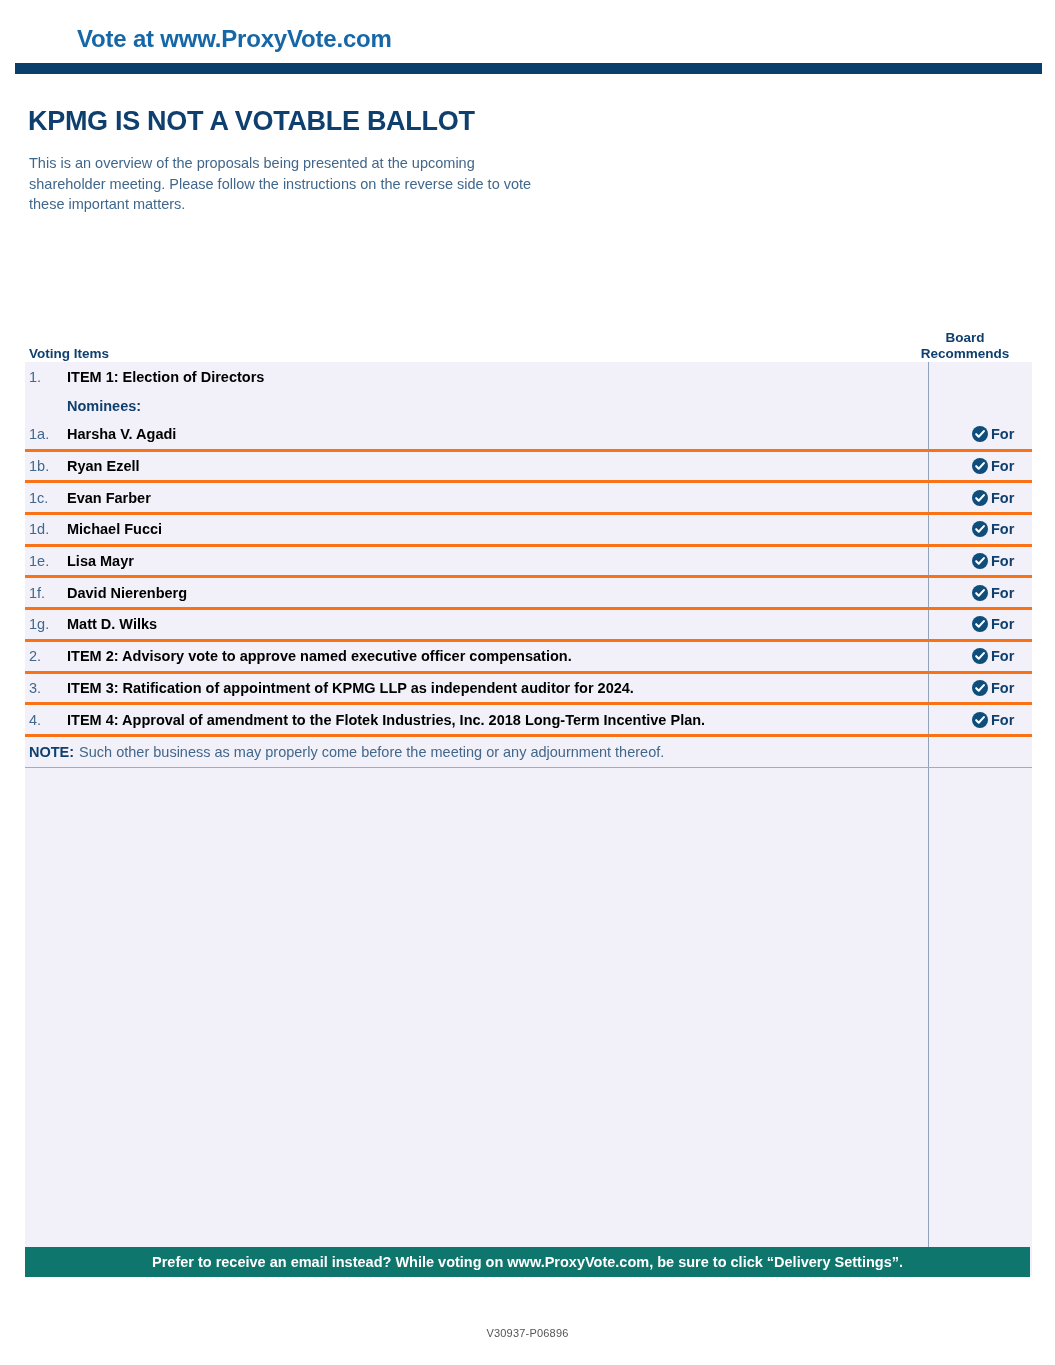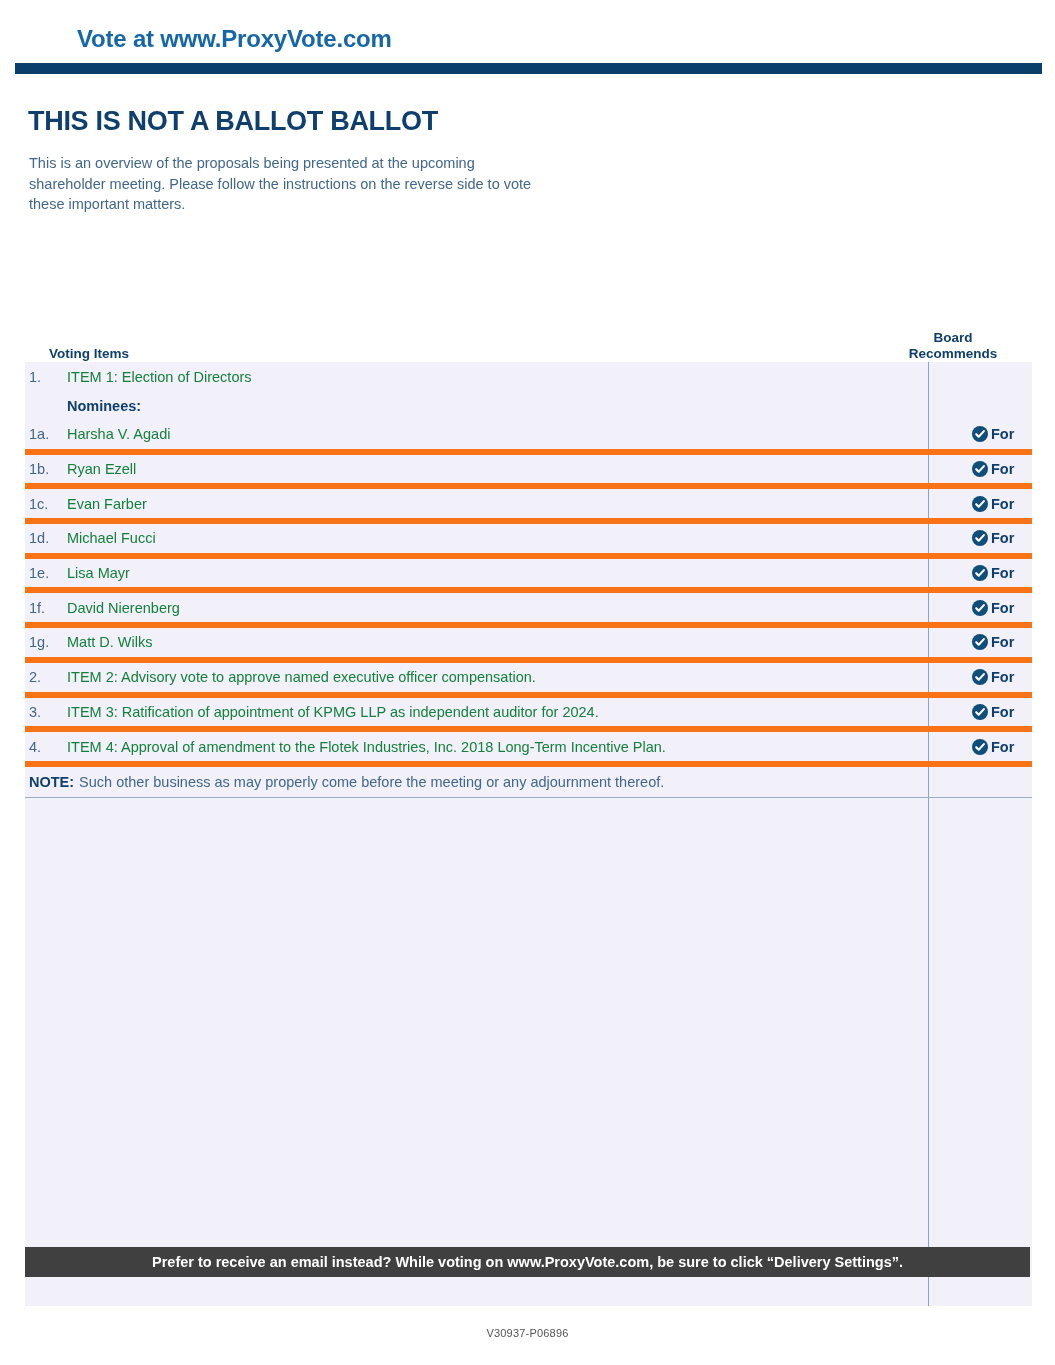--- a/index.html
+++ b/index.html
@@ -73,25 +73,24 @@
     position: relative;
     height: 44px;
   }
   .th-items {
     position: absolute;
     left: 4px;
     bottom: 1px;
     font-size: 13.5px;
     font-weight: bold;
     color: #0f3f6e;
-    margin-left: 20px;
   }
   .th-board {
     position: absolute;
-    right: 14px;
+    right: 2px;
     bottom: 0px;
     width: 130px;
     text-align: center;
     font-size: 13.5px;
     font-weight: bold;
     color: #0f3f6e;
     line-height: 16px;
   }
 
   .tbody {
@@ -107,40 +106,41 @@
     bottom: 0;
     width: 1px;
     background: #8fa3bd;
   }
 
   .row {
     position: relative;
     display: flex;
     align-items: center;
     min-height: 28.7px;
-    border-bottom: 6px solid #f97316;
+    border-bottom: 3px solid #f97316;
   }
   .row-cells {
     display: flex;
     align-items: center;
     width: 903px;
     flex: 0 0 903px;
     padding-left: 4px;
     box-sizing: border-box;
   }
   .cell-num {
     width: 38px;
     flex: 0 0 38px;
     font-size: 14.5px;
     color: #41678c;
   }
   .cell-text {
     font-size: 14.5px;
-    color: #15803d;
+    color: #000000;
     white-space: nowrap;
+    font-weight: bold;
   }
   .cell-text.bold {
     font-weight: bold;
     color: #0f3f6e;
   }
 
   .rec-cell {
     flex: 1 1 auto;
     display: flex;
     align-items: center;
@@ -198,21 +198,21 @@
     height: 508px;
   }
 
   
   .footer-bar {
     position: absolute;
     left: 25px;
     top: 1247px;
     width: 1005px;
     height: 30px;
-    background: #404040;
+    background: #0f766e;
     display: flex;
     align-items: center;
     justify-content: center;
   }
   .footer-text {
     color: #ffffff;
     font-size: 14.5px;
     font-weight: bold;
     white-space: nowrap;
   }
@@ -229,21 +229,21 @@
     letter-spacing: 0.2px;
   }
 </style>
 </head>
 <body>
 
 <div class="top-title">Vote at www.ProxyVote.com</div>
 
 <div class="top-rule"></div>
 
-<div class="main-heading">THIS IS NOT A BALLOT BALLOT</div>
+<div class="main-heading">KPMG IS NOT A VOTABLE BALLOT</div>
 
 <div class="intro">This is an overview of the proposals being presented at the upcoming shareholder meeting. Please follow the instructions on the reverse side to vote these important matters.</div>
 
 <div class="table-wrap">
 
   <div class="thead">
     <div class="th-items">Voting Items</div>
     <div class="th-board">
       <div>Board</div>
       <div>Recommends</div>

